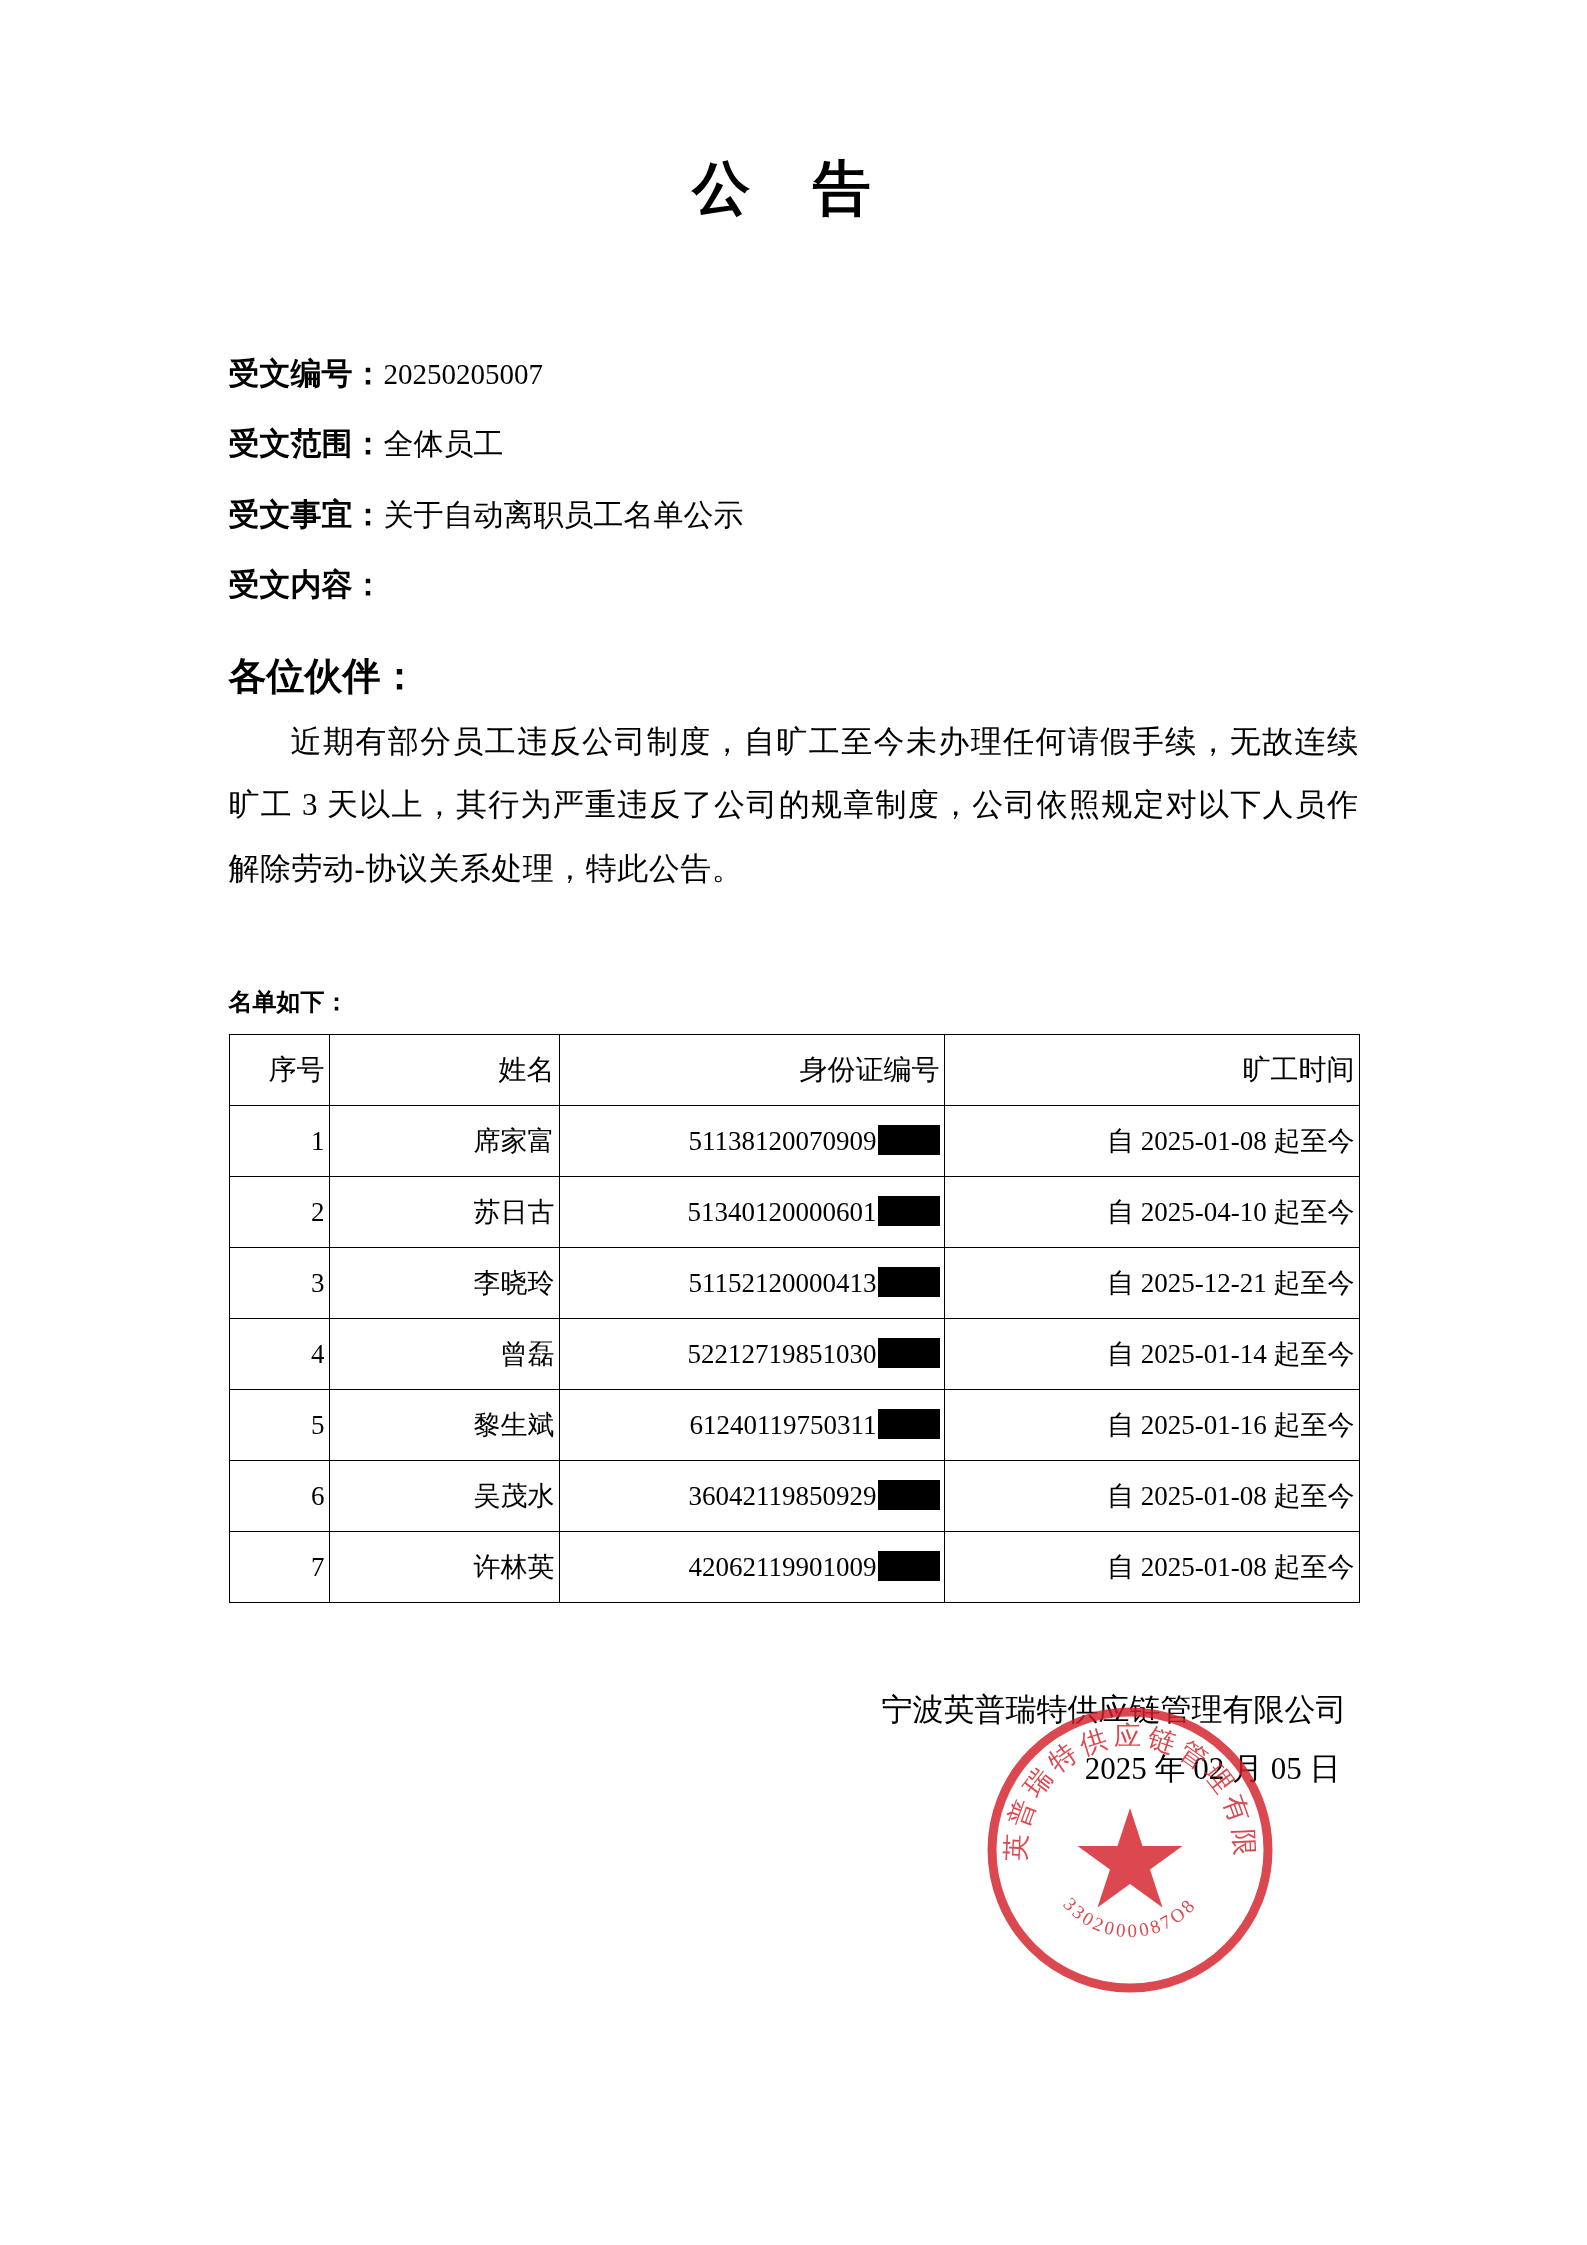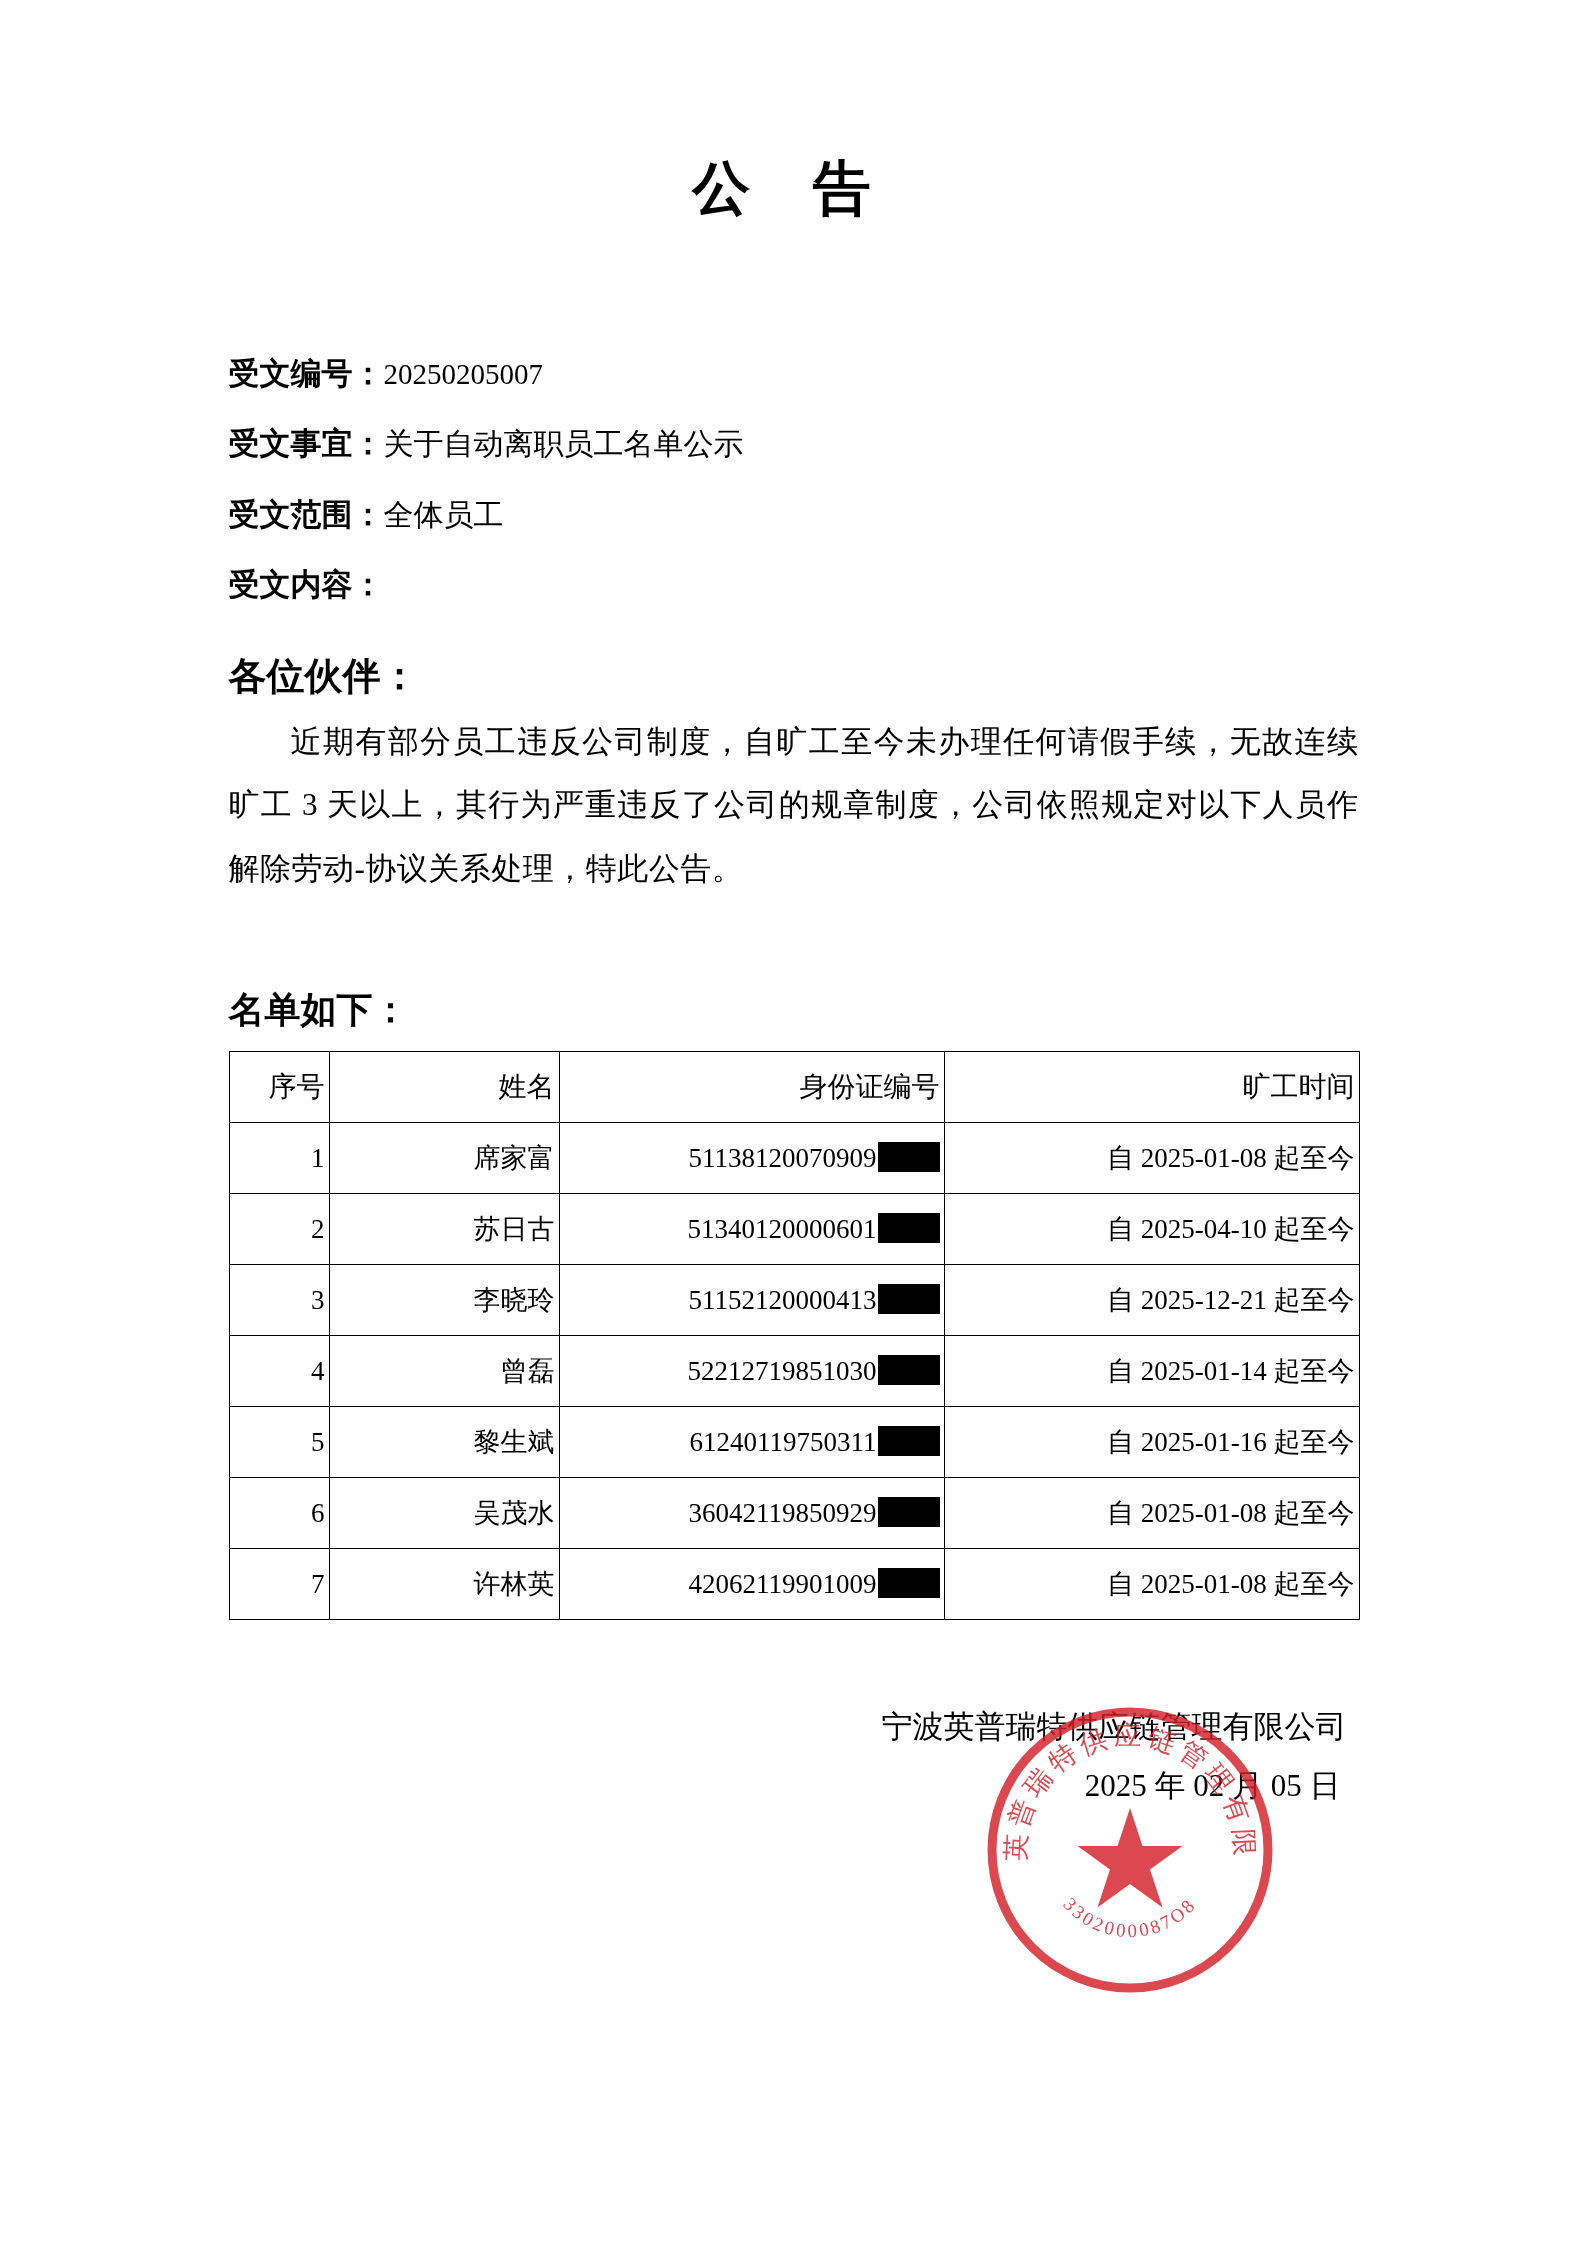--- a/index.html
+++ b/index.html
@@ -61,21 +61,21 @@
   }
   .body-para {
     font-size: 31px;
     line-height: 2.05;
     text-indent: 62px;
     text-align: justify;
     margin: 0;
     letter-spacing: 0.5px;
   }
   .list-label {
-    font-size: 36px;
+    font-size: 24px;
     font-weight: bold;
     margin-top: 86px;
     margin-bottom: 16px;
   }
   table.name-table {
     border-collapse: collapse;
     width: 1130px;
     table-layout: fixed;
   }
   table.name-table th,
@@ -151,25 +151,25 @@
 
   <div class="doc-title">公  告</div>
 
   <div class="content">
 
     <div class="field-row">
       <span class="field-label">受文编号：</span><span class="field-value-num">20250205007</span>
     </div>
 
     <div class="field-row">
+      <span class="field-label">受文范围：</span><span class="field-value">全体员工</span>
+    </div>
+
+    <div class="field-row">
       <span class="field-label">受文事宜：</span><span class="field-value">关于自动离职员工名单公示</span>
-    </div>
-
-    <div class="field-row">
-      <span class="field-label">受文范围：</span><span class="field-value">全体员工</span>
     </div>
 
     <div class="field-row">
       <span class="field-label">受文内容：</span><span class="field-value"></span>
     </div>
 
     <div class="salutation">各位伙伴：</div>
 
     <p class="body-para">近期有部分员工违反公司制度，自旷工至今未办理任何请假手续，无故连续旷工 3 天以上，其行为严重违反了公司的规章制度，公司依照规定对以下人员作解除劳动-协议关系处理，特此公告。</p>
 

